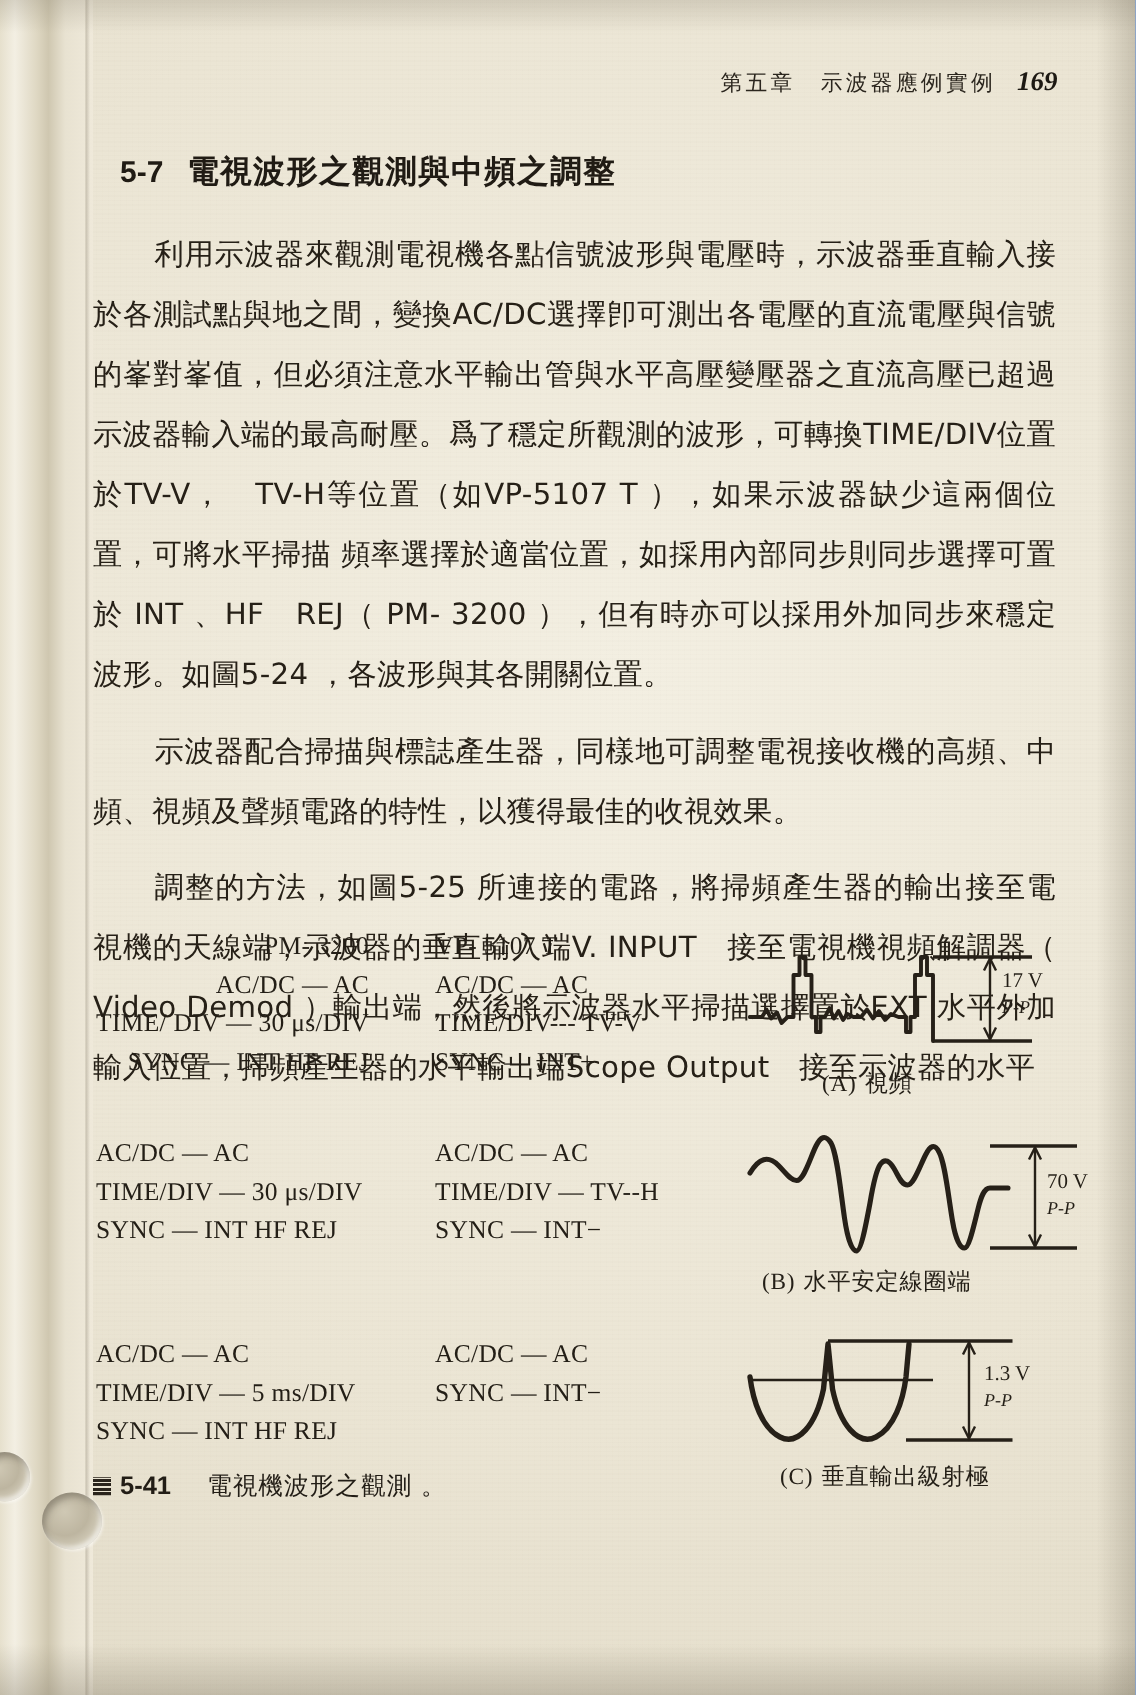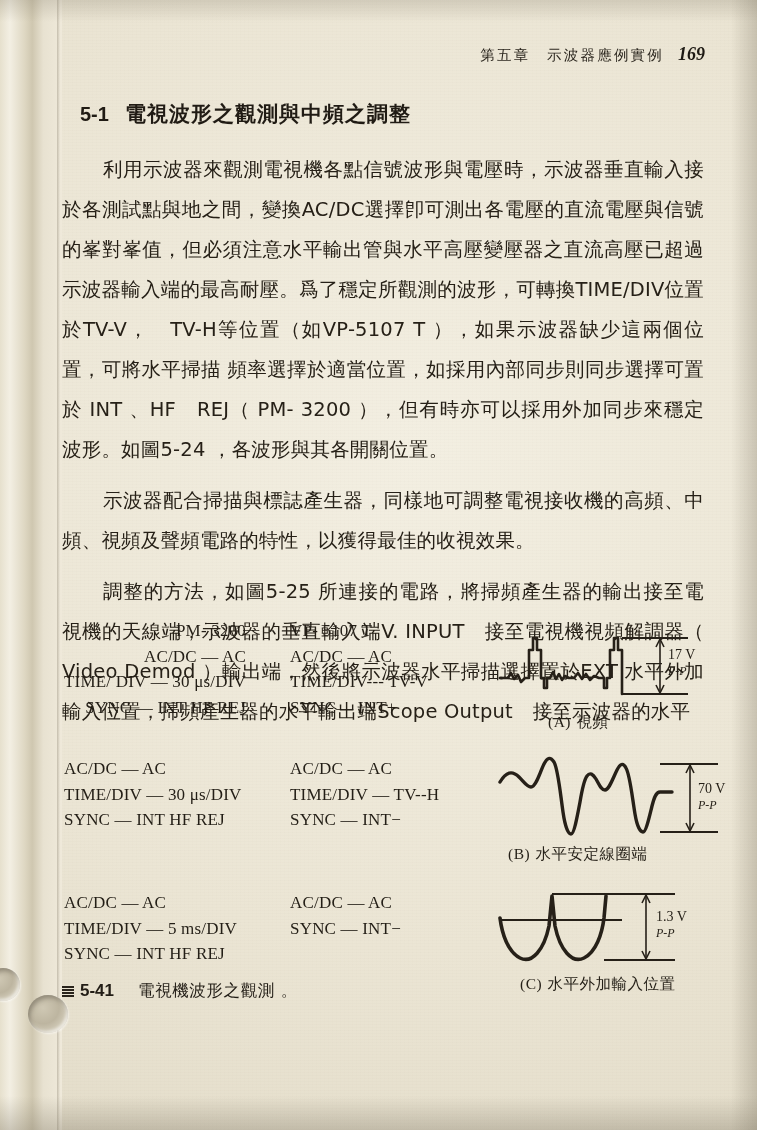--- a/index.html
+++ b/index.html
@@ -215,21 +215,21 @@
   <div class="right-shadow"></div>
   <div class="bottom-shadow"></div>
 
   <div class="content">
 
     <div class="running-head">
       <span>第五章　示波器應例實例</span><span class="pageno">169</span>
     </div>
 
     <div class="section-head">
-      <span class="num">5-1</span><span>電視波形之觀測與中頻之調整</span>
+      <span class="num">5-7</span><span>電視波形之觀測與中頻之調整</span>
     </div>
 
     <div class="body">
       <p class="para indent">利用示波器來觀測電視機各點信號波形與電壓時，示波器垂直輸入接於各測試點與地之間，變換AC/DC選擇卽可測出各電壓的直流電壓與信號的峯對峯值，但必須注意水平輸出管與水平高壓變壓器之直流高壓已超過示波器輸入端的最高耐壓。爲了穩定所觀測的波形，可轉換TIME/DIV位置於TV-V，　TV-H等位置（如VP-5107 T ），如果示波器缺少這兩個位置，可將水平掃描 頻率選擇於適當位置，如採用內部同步則同步選擇可置於 INT 、HF　REJ（ PM- 3200 ），但有時亦可以採用外加同步來穩定波形。如圖5-24 ，各波形與其各開關位置。</p>
       <p class="para indent">示波器配合掃描與標誌產生器，同樣地可調整電視接收機的高頻、中頻、視頻及聲頻電路的特性，以獲得最佳的收視效果。</p>
       <p class="para indent">調整的方法，如圖5-25 所連接的電路，將掃頻產生器的輸出接至電視機的天線端，示波器的垂直輸入端V. INPUT　接至電視機視頻解調器（ Video Demod ）輸出端，然後將示波器水平掃描選擇置於EXT 水平外加輸入位置，掃頻產生器的水平輸出端Scope Output　接至示波器的水平</p>
     </div>
 
     <div class="figure">
 
@@ -345,21 +345,21 @@
             <path d="M142,23 L146,15 L150,23" stroke-width="1.6"></path>
             <path d="M142,71 L146,79 L150,71" stroke-width="1.6"></path>
           </g>
         </svg>
         <div class="amp-label" style="left:156px; top:28px;">
           <div>1.3 V</div>
           <div class="pp">P-P</div>
         </div>
         <div class="wave-cap" style="left:20px; top:94px;">
           <span class="pl">(C)</span>
-          <span>水平外加輸入位置</span>
+          <span>垂直輸出級射極</span>
         </div>
       </div>
     </div>
 
     <div class="fig-caption">
       <span class="sqr"></span><span class="fignum">5-41</span><span>電視機波形之觀測 。</span>
     </div>
   </div>
 
   <div class="punch p2"></div>

